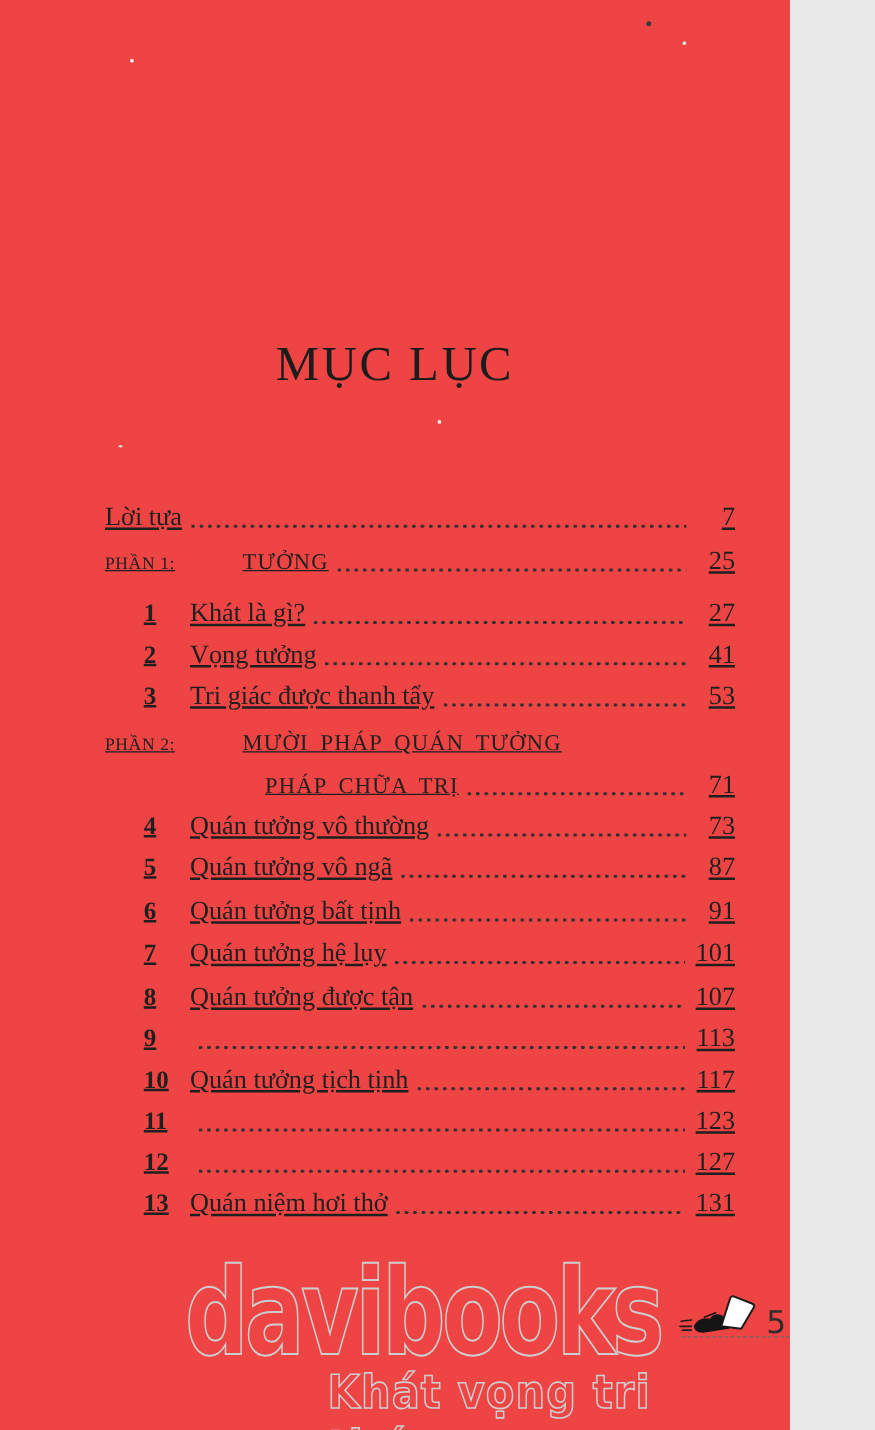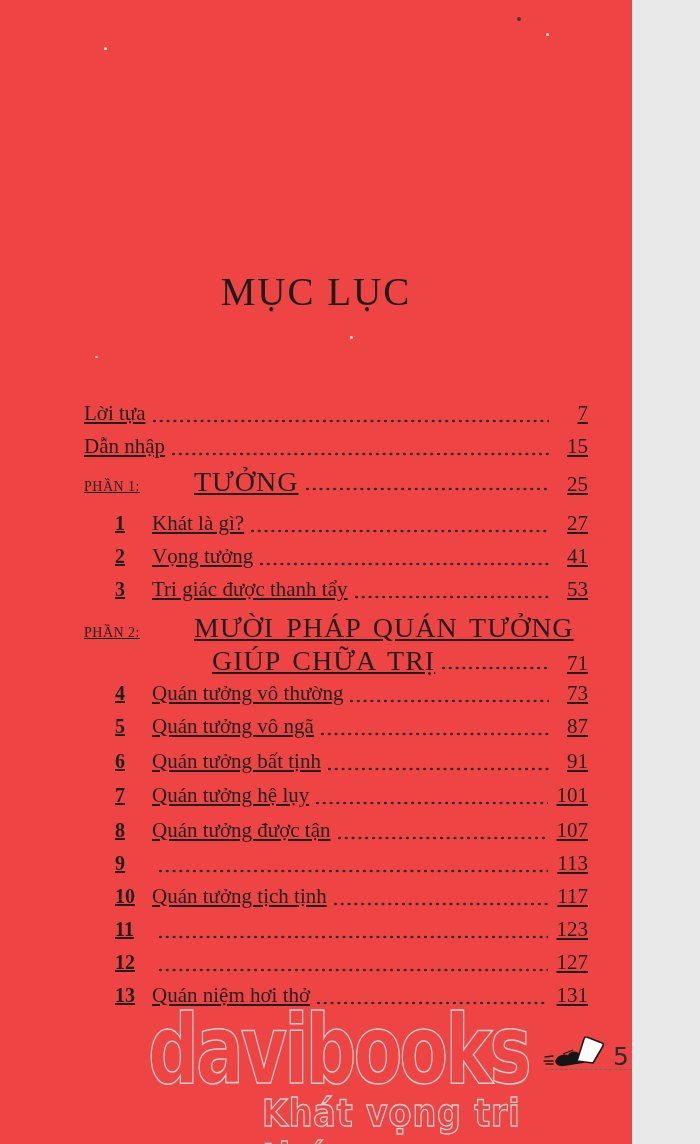--- a/index.html
+++ b/index.html
@@ -30,21 +30,21 @@
     height:33px;line-height:33px;
     white-space:nowrap;
   }
   .mt2{margin-top:2px}.mt9{margin-top:9px}.mt5{margin-top:5px}.mt1{margin-top:1px}
   .num{
     width:37px;flex:0 0 37px;
     font-weight:bold;font-size:20px;
   }
   .row-ch{padding-left:31px}
   .part-label{flex:0 0 110px;font-size:14px;letter-spacing:.5px}
-  .part-title{font-size:28px;letter-spacing:1px;word-spacing:4px}
+  .part-title{font-size:18px;letter-spacing:1px;word-spacing:4px}
   .row-part2b{padding-left:128px}
   .leader{
     flex:1;height:4px;align-self:flex-end;
     margin:0 9px 7px 7px;
     background-image:radial-gradient(circle at 1.4px 2px,#2e2e2e 1.25px,rgba(0,0,0,0) 1.6px);
     background-size:6.8px 4px;background-repeat:repeat-x;
   }
   .pg{flex:0 0 auto;min-width:30px;text-align:right;font-size:21px}
   
   .wm-brand{
@@ -96,25 +96,20 @@
   <div class="book-title">MỤC LỤC</div>
 
   <div class="toc">
 
     <div class="row">
       <span>Lời tựa</span>
       <span class="leader"></span>
       <span class="pg">7</span>
     </div>
 
-    <div class="row">
-      <span>Dẫn nhập</span>
-      <span class="leader"></span>
-      <span class="pg">15</span>
-    </div>
 
     <div class="row mt2">
       <span class="part-label">PHẦN 1:</span>
       <span class="part-title">TƯỞNG</span>
       <span class="leader"></span>
       <span class="pg">25</span>
     </div>
 
     <div class="row row-ch mt9">
       <span class="num">1</span>
@@ -136,21 +131,21 @@
       <span class="leader"></span>
       <span class="pg">53</span>
     </div>
 
     <div class="row mt5">
       <span class="part-label">PHẦN 2:</span>
       <span class="part-title">MƯỜI PHÁP QUÁN TƯỞNG</span>
     </div>
 
     <div class="row row-part2b">
-      <span class="part-title">GIÚP CHỮA TRỊ</span>
+      <span class="part-title">PHÁP CHỮA TRỊ</span>
       <span class="leader"></span>
       <span class="pg">71</span>
     </div>
 
     <div class="row row-ch">
       <span class="num">4</span>
       <span>Quán tưởng vô thường</span>
       <span class="leader"></span>
       <span class="pg">73</span>
     </div>

